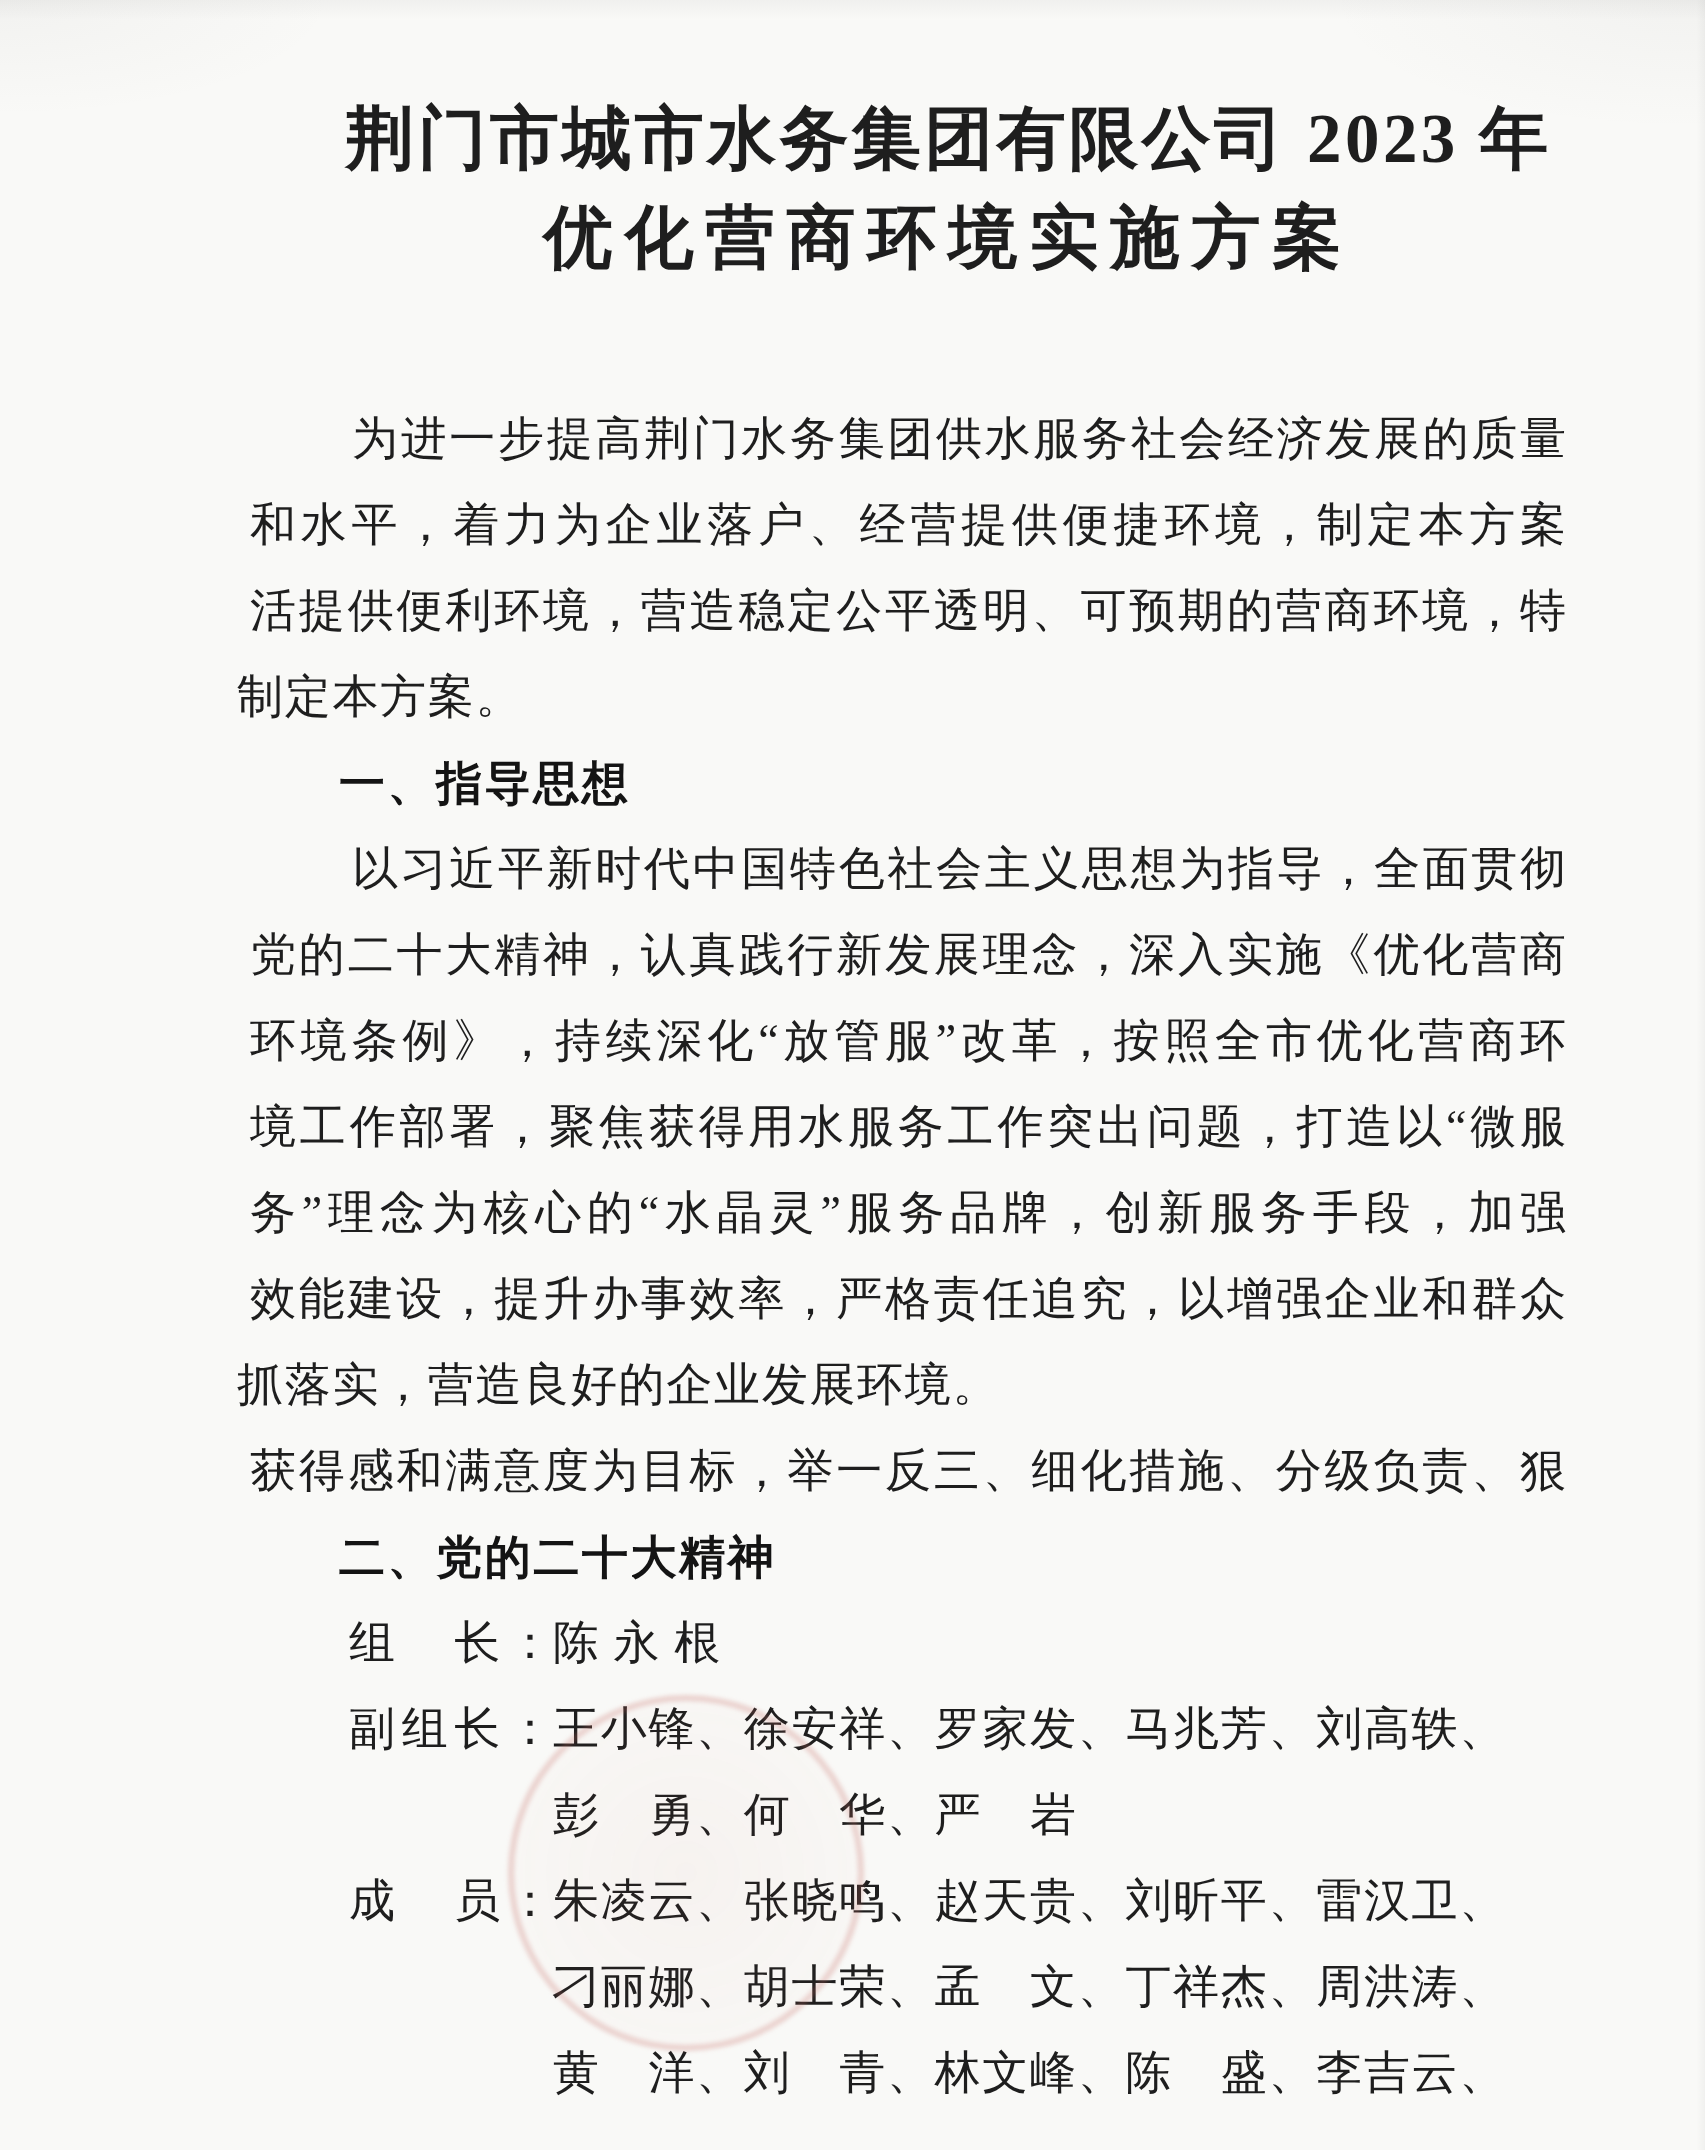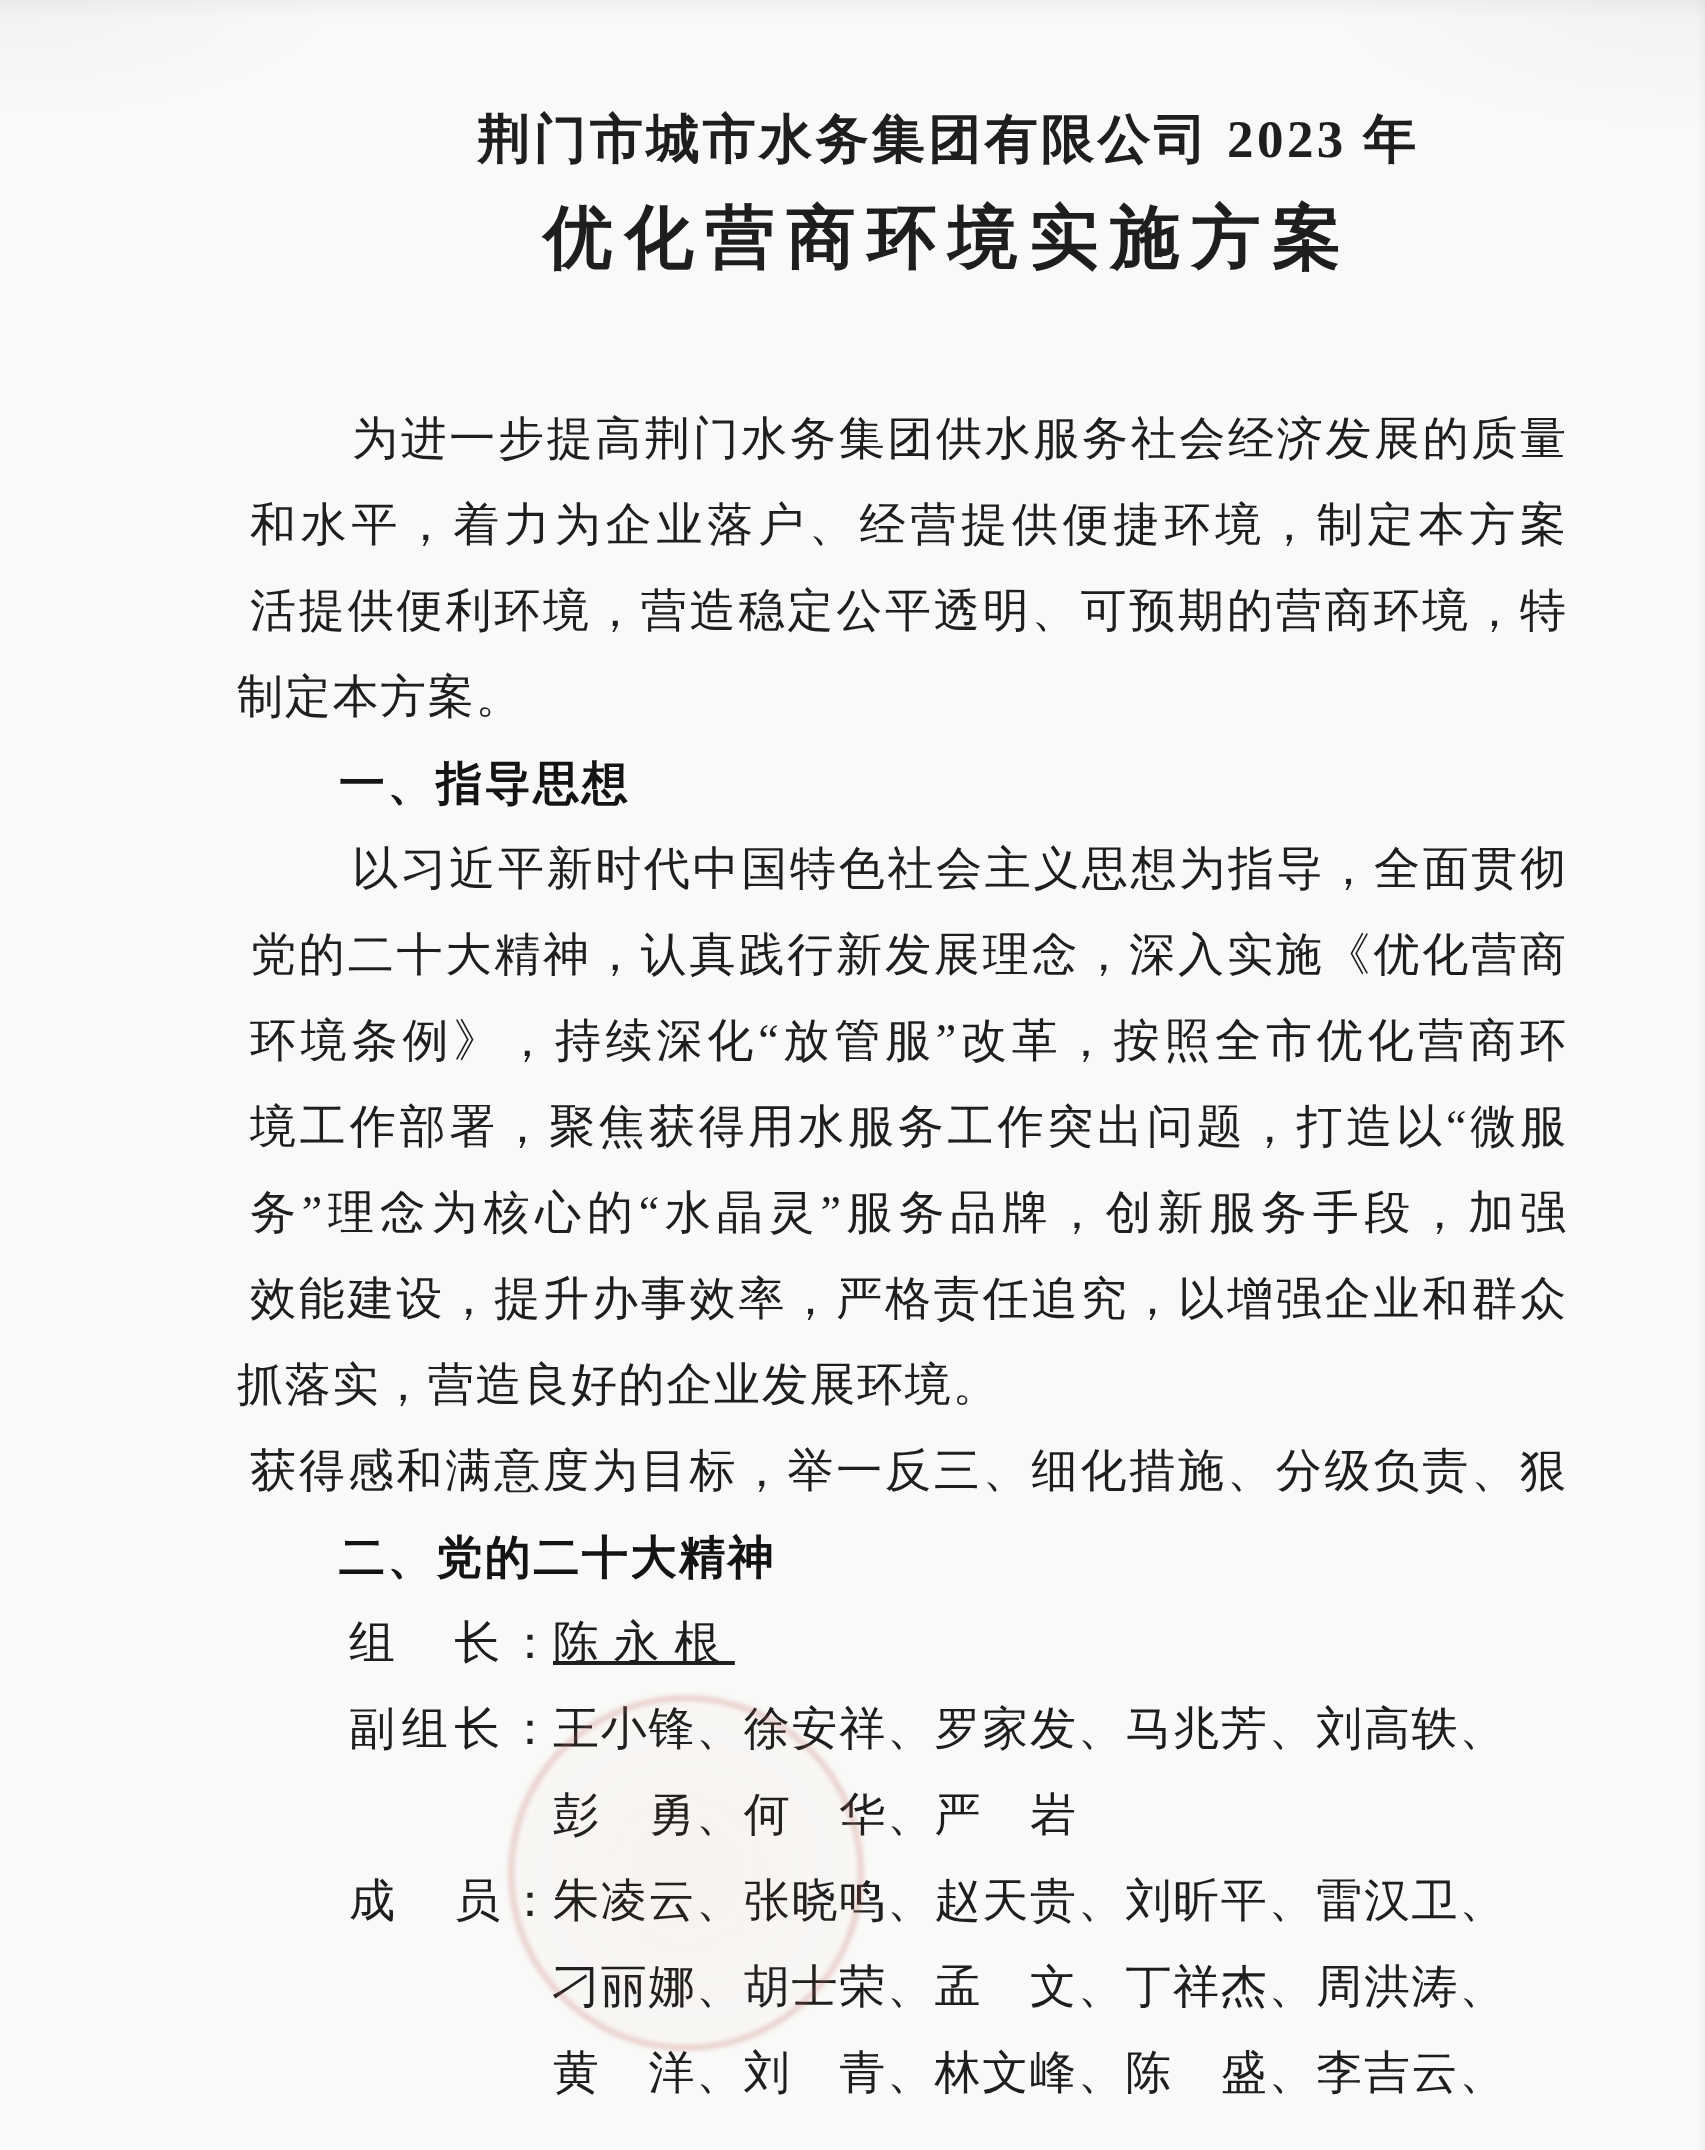--- a/index.html
+++ b/index.html
@@ -23,21 +23,21 @@
   
   .title-block {
     position: absolute;
     top: 90px;
     left: 284px;
     width: 1329px;
     text-align: center;
     font-weight: bold;
     line-height: 99px;
   }
-  .title-l1 { font-size: 53px; letter-spacing: 3.4px;  white-space: nowrap; }
+  .title-l1 { font-size: 69px; letter-spacing: 3.4px;  white-space: nowrap; }
   .title-l2 { font-size: 69px; letter-spacing: 12px; white-space: nowrap; }
 
   
   .body-block {
     position: absolute;
     top: 396px;
     left: 237px;
     width: 1329px;
     font-size: 46px;
   }
@@ -55,21 +55,21 @@
 
   .role { padding-left: 112px; display: flex; }
   .role-label {
     flex: 0 0 204px;
     width: 204px;
     text-align: justify;
     text-align-last: justify;
     letter-spacing: 0;
   }
   .role-names { flex: 1 1 auto; white-space: nowrap; }
-  .leader-name { letter-spacing: 14.6px; text-decoration: underline; }
+  .leader-name { letter-spacing: 14.6px; }
   .cont { padding-left: 316px; white-space: nowrap; }
 
   
   .page-number {
     position: absolute;
     top: 2141px;
     left: 843px;
     width: 138px;
     height: 86px;
     line-height: 86px;

